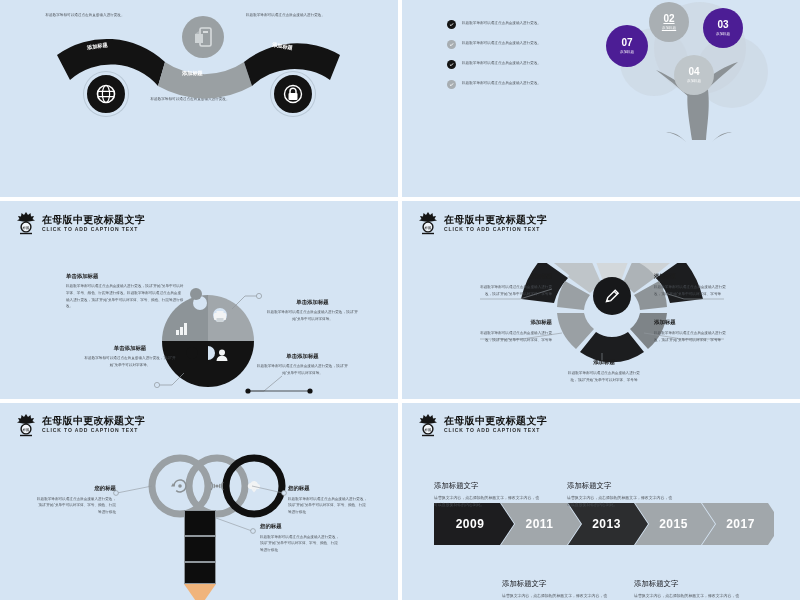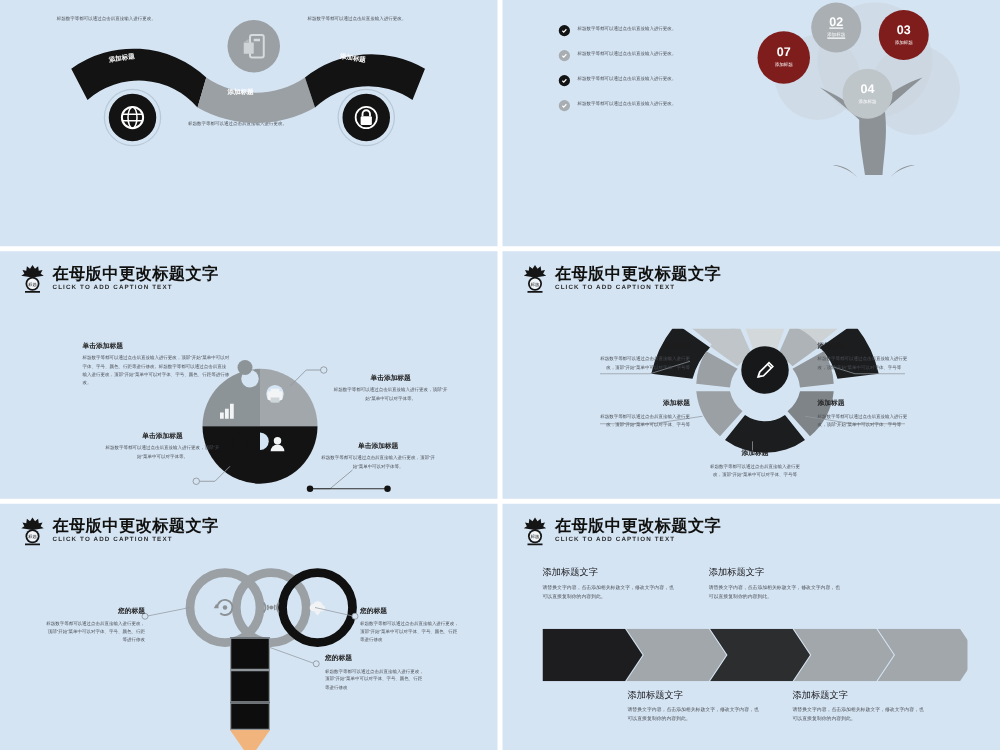--- a/index.html
+++ b/index.html
@@ -8,21 +8,21 @@
   #sheet { width:800px; height:600px; display:grid;
     grid-template-columns:1fr 1fr; grid-template-rows:1fr 1fr 1fr;
     gap:4px; background:#ffffff; padding:0; }
   .slide { position:relative; background:#d5e4f3; overflow:hidden; }
 
   
   .hdr { position:absolute; left:16px; top:10px; display:flex; align-items:center; gap:6px; }
   .crest { width:20px; height:24px; position:relative; flex:none; }
   .crest svg { display:block; }
   .hdr-txt { line-height:1; }
-  .hdr-title { font-size:13px; font-weight:bold; color:#10100f; letter-spacing:.3px;
+  .hdr-title { font-size:10px; font-weight:bold; color:#10100f; letter-spacing:.3px;
     font-family:"DejaVu Sans","Liberation Sans",sans-serif; white-space:nowrap; }
   .hdr-sub { font-size:5px; font-weight:bold; color:#2c2c2c; letter-spacing:.9px;
     margin-top:2px; white-space:nowrap; }
 
   
   .ph { font-size:3.6px; line-height:1.85; color:#4a4f55; }
   .ph.c { text-align:center; }
   .ph.r { text-align:right; }
   .cap { font-size:5.4px; font-weight:bold; color:#1d1d1d; }
 
@@ -38,30 +38,30 @@
     justify-content:center; flex:none; }
   .chk.on { background:#131313; }
   .chk.off { background:#a7adb1; }
   .chk svg { display:block; }
   .chk-row { display:flex; align-items:flex-start; gap:6px; margin-bottom:11px; }
   .chk-row .ph { flex:1; }
   .bub { position:absolute; border-radius:50%; display:flex; flex-direction:column;
     align-items:center; justify-content:center; color:#fff; }
   .bub .num { font-size:10px; font-weight:bold; line-height:1; }
   .bub .sub { font-size:3.6px; margin-top:2.5px; }
-  .bub.d { background:#7f1d1d; }
+  .bub.d { background:#4c1d95; }
   .bub.g { background:#a9afb3; }
   .bub.gl { background:#bfc6ca; }
 
   
   .fan-hub { position:absolute; border-radius:50%; background:#17181a;
     display:flex; align-items:center; justify-content:center; }
   .pbody { position:absolute; background:#0d0d0d; border:1px solid #8f969c; }
   .tl-cap { font-size:7.4px; color:#16161a; font-weight:normal;
-    font-family:"DejaVu Sans","Liberation Sans",sans-serif; }
+    font-family:"DejaVu Sans","Liberation Sans",sans-serif;margin-top:28px; }
   .tl-body { font-size:3.9px; line-height:1.8; color:#4a4f55; margin-top:3px; }
   .tl-blk { position:absolute; width:108px; }
 </style>
 </head>
 <body>
 
 <div id="sheet">
 
   <div class="slide">
     <div class="s1-wrap">
@@ -417,20 +417,27 @@
       </span>
     </div>
 
     <svg width="340" height="42" style="position:absolute;left:32px;top:100px;">
       <path d="M0 0 H66 L80 21 L66 42 H0 Z" fill="#1d1d1f"></path>
       <path d="M67 0 H133 L147 21 L133 42 H67 L81 21 Z" fill="#a1a7ab"></path>
       <path d="M134 0 H200 L214 21 L200 42 H134 L148 21 Z" fill="#2c2d2f"></path>
       <path d="M201 0 H267 L281 21 L267 42 H201 L215 21 Z" fill="#a1a7ab"></path>
       <path d="M268 0 H334 L348 21 L334 42 H268 L282 21 Z" fill="#a1a7ab"></path>
     </svg>
+    <div style="position:absolute;left:32px;top:100px;width:340px;height:42px;display:flex;">
+      <div style="width:72px;display:flex;align-items:center;justify-content:center;color:#fff;font-size:12px;font-weight:bold;letter-spacing:.5px;">2009</div>
+      <div style="width:67px;display:flex;align-items:center;justify-content:center;color:#fff;font-size:12px;font-weight:bold;letter-spacing:.5px;">2011</div>
+      <div style="width:67px;display:flex;align-items:center;justify-content:center;color:#fff;font-size:12px;font-weight:bold;letter-spacing:.5px;">2013</div>
+      <div style="width:67px;display:flex;align-items:center;justify-content:center;color:#fff;font-size:12px;font-weight:bold;letter-spacing:.5px;">2015</div>
+      <div style="width:67px;display:flex;align-items:center;justify-content:center;color:#fff;font-size:12px;font-weight:bold;letter-spacing:.5px;">2017</div>
+    </div>
 
     <div class="tl-blk" style="left:32px;top:50px;">
       <div class="tl-cap">添加标题文字</div>
       <div class="tl-body">请替换文字内容，点击添加相关标题文字，修改文字内容，也可以直接复制你的内容到此。</div>
     </div>
     <div class="tl-blk" style="left:165px;top:50px;">
       <div class="tl-cap">添加标题文字</div>
       <div class="tl-body">请替换文字内容，点击添加相关标题文字，修改文字内容，也可以直接复制你的内容到此。</div>
     </div>
 

